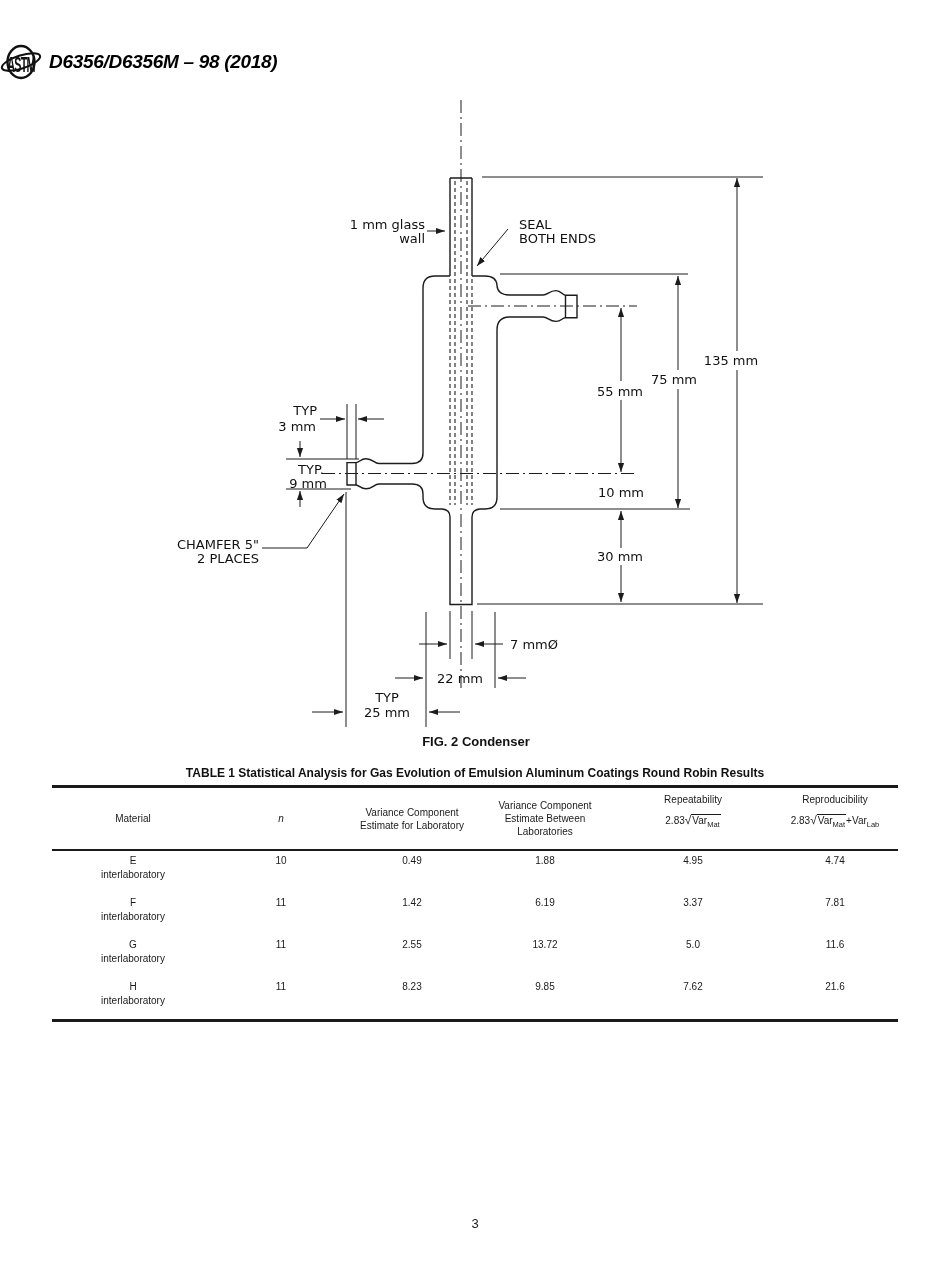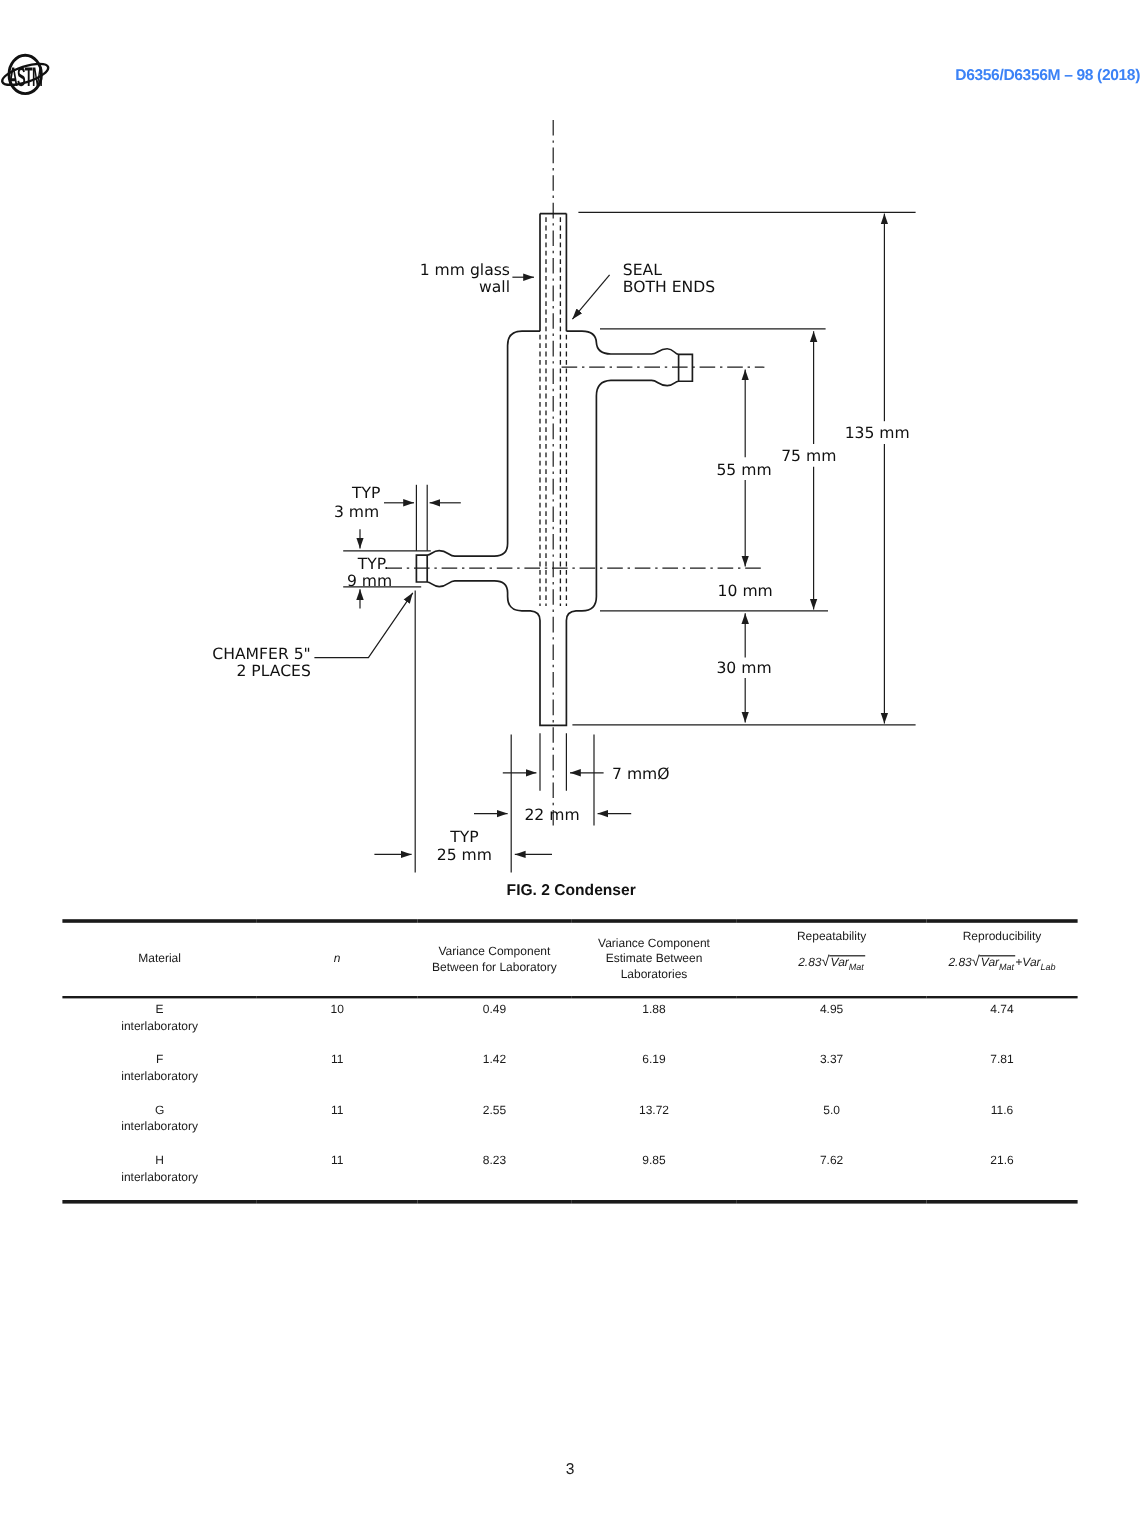--- a/index.html
+++ b/index.html
@@ -3,45 +3,45 @@
 <meta charset="utf-8">
 <style>
   html,body{margin:0;padding:0;background:#888;}
   .page{
     position:relative;width:950px;height:1272px;margin:0 auto;background:#ffffff;
     font-family:"Liberation Sans",sans-serif;color:#1a1a1a;overflow:hidden;
   }
   
   .doc-header{
     position:absolute;top:44px;left:0;width:100%;
-    display:flex;align-items:center;justify-content:space-between;gap:7px;
+    display:flex;align-items:center;justify-content:flex-start;gap:7px;
   }
   .doc-title{
-    font-size:13px;font-weight:bold;letter-spacing:-0.3px;color:#3b82f6;white-space:nowrap;
+    font-size:19px;font-weight:bold;letter-spacing:-0.3px;color:#000000;white-space:nowrap;font-style:italic;
   }
   
   .figure-svg{position:absolute;top:0;left:0;}
   .figtext{font-family:"DejaVu Sans",sans-serif;font-size:13px;fill:#111;}
   .figcap{font-family:"Liberation Sans",sans-serif;font-size:13px;font-weight:bold;fill:#111;}
   
   .table-block{position:absolute;top:766px;left:52px;width:846px;}
   .table-title{
     text-align:center;font-size:12px;font-weight:bold;margin-bottom:5px;color:#111;
   }
   table.stat{
     width:846px;border-collapse:collapse;table-layout:fixed;
     border-top:3px solid #1a1a1a;border-bottom:3px solid #1a1a1a;
     font-size:10px;color:#1a1a1a;
   }
   table.stat thead th{
     font-weight:normal;text-align:center;vertical-align:middle;
     border-bottom:2px solid #1a1a1a;height:54px;line-height:13px;padding:2px 4px;
   }
   table.stat thead th.topalign{vertical-align:top;padding-top:5px;}
-  .formula{margin-top:8px;white-space:nowrap;font-style:italic;}
+  .formula{margin-top:8px;white-space:nowrap;}
   .rad{font-size:12px;}
   .vinc{border-top:1px solid #1a1a1a;padding:0 1px;}
   sub.small{font-size:7.5px;}
   .em{font-style:italic;}
   table.stat td{
     text-align:center;vertical-align:top;line-height:14px;
     padding:3px 4px 11px 4px;
   }
   .page-number{
     position:absolute;top:1216px;left:0;width:100%;text-align:center;
@@ -165,36 +165,37 @@
       <text x="510" y="649">7 mmØ</text>
       <text x="460" y="683" text-anchor="middle">22 mm</text>
       <text x="387" y="702" text-anchor="middle">TYP</text>
       <text x="387" y="717" text-anchor="middle">25 mm</text>
     </g>
 
     <text class="figcap" x="476" y="746" text-anchor="middle">FIG. 2 Condenser</text>
   </svg>
 
   <div class="table-block">
+    <div class="table-title">TABLE 1 Statistical Analysis for Gas Evolution of Emulsion Aluminum Coatings Round Robin Results</div>
     <table class="stat">
       <colgroup>
         <col style="width:162px">
           <col style="width:134px">
           <col style="width:128px">
         <col style="width:138px">
           <col style="width:158px">
           <col style="width:126px">
       </colgroup>
       <thead>
         <tr>
           <th><span>Material</span></th>
           <th><span class="em">n</span></th>
           <th>
             <span>Variance Component</span><br>
-            <span>Between for Laboratory</span>
+            <span>Estimate for Laboratory</span>
           </th>
           <th>
             <span>Variance Component</span><br>
             <span>Estimate Between</span><br>
             <span>Laboratories</span>
           </th>
           <th class="topalign">
             <div>Repeatability</div>
             <div class="formula"><span>2.83</span><span class="rad">√</span><span class="vinc"><span>Var</span><sub class="small">Mat</sub></span></div>
           </th>

